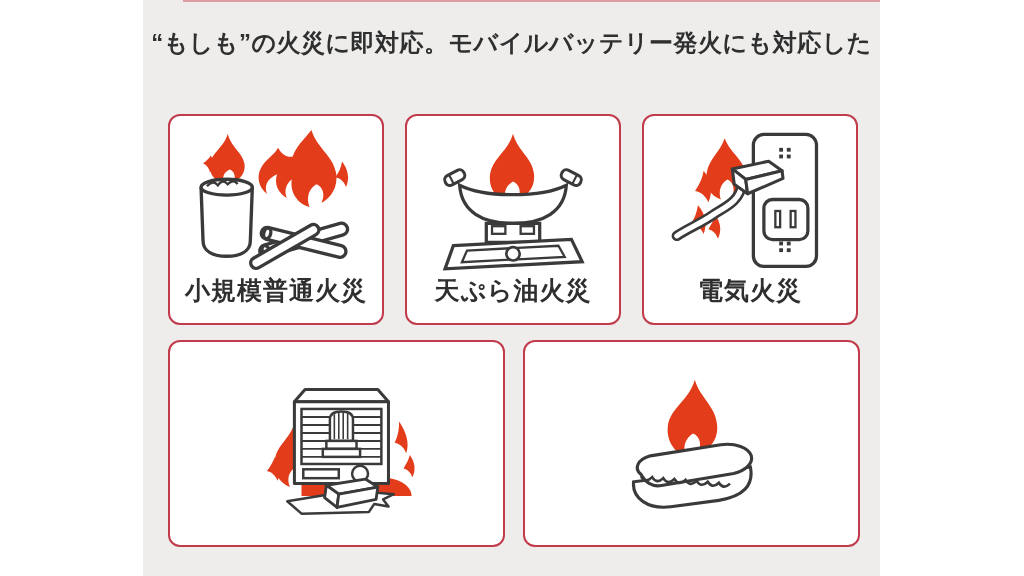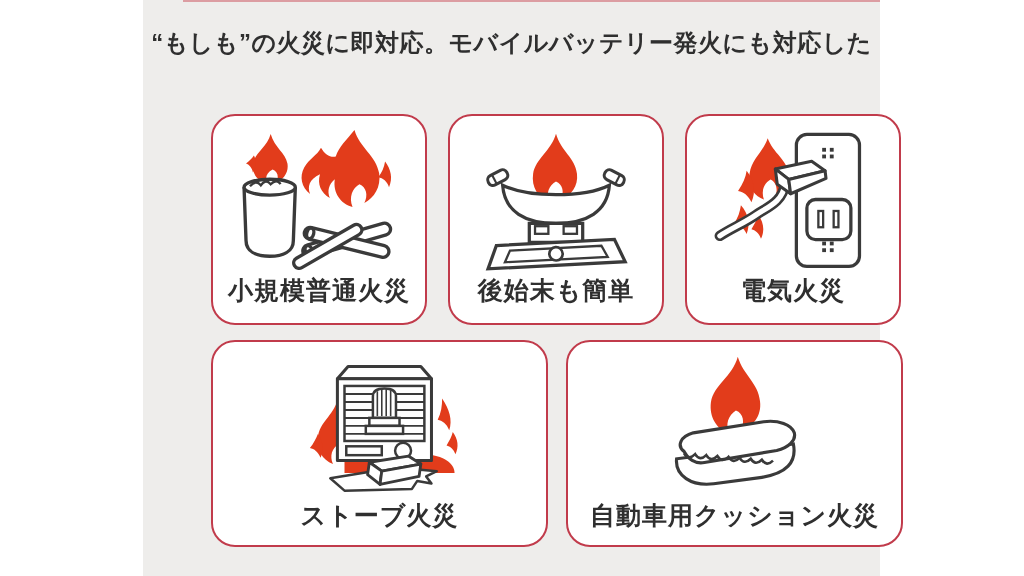--- a/index.html
+++ b/index.html
@@ -6,22 +6,22 @@
   body{
     width:1024px;height:576px;background:#ffffff;overflow:hidden;
     font-family:"Liberation Sans","DejaVu Sans",sans-serif;
   }
   .stage{position:relative;width:836px;height:576px;background:#ffffff;}
   .panel{position:absolute;left:143px;top:0;width:737px;height:576px;background:#eeedeb;}
   .top-line{position:absolute;left:40px;right:0;top:0;height:2px;background:rgba(197,60,73,.45);}
   .header{position:absolute;left:0;right:0;top:24px;text-align:center;
     color:#2f2f2f;font-weight:bold;font-size:24px;line-height:37px;letter-spacing:.5px;}
   .card{
-    position:absolute;background:#ffffff;border:2px solid #c13b4b;border-radius:24px;
-    box-sizing:border-box;display:flex;flex-direction:column;align-items:center;margin-left:43px;
+    position:absolute;background:#ffffff;border:2px solid #c13b4b;border-radius:12px;
+    box-sizing:border-box;display:flex;flex-direction:column;align-items:center;
   }
   .card.r1{top:114px;width:216px;height:211px;}
   .card.r2{top:340px;width:337px;height:207px;}
   .c1{left:25px;} .c2{left:262px;} .c3{left:499px;justify-content:center;}
   .c4{left:25px;} .c5{left:380px;}
   .icon-wrap{flex:1;display:flex;align-items:center;justify-content:center;padding-top:8px;overflow:hidden;}
   .card-label{
     color:#2f2f2f;font-weight:bold;font-size:25px;letter-spacing:1px;white-space:nowrap;
   }
   .r1 .card-label{margin-bottom:16px;}
@@ -94,21 +94,21 @@
           <rect x="68" y="103" width="14" height="8" fill="none" stroke="#3a3a3a" stroke-width="2.4"></rect>
           <rect x="98" y="103" width="14" height="8" fill="none" stroke="#3a3a3a" stroke-width="2.4"></rect>
 
           <g transform="rotate(-3 90 132)">
             <path fill="#ffffff" stroke="#3a3a3a" stroke-width="3.4" d="M28 120 L152 120 L162 144 L18 144 Z"></path>
             <path fill="none" stroke="#3a3a3a" stroke-width="2.4" d="M42 126 L138 126 L144 138 L36 138 Z"></path>
             <circle cx="90" cy="132" r="7" fill="#ffffff" stroke="#3a3a3a" stroke-width="2.8"></circle>
           </g>
         </svg>
       </div>
-      <div class="card-label">後始末も簡単</div>
+      <div class="card-label">天ぷら油火災</div>
     </div>
 
     <div class="card r1 c3">
       <div class="icon-wrap">
         <svg viewBox="0 0 170 160" width="163" height="153">
 
           <rect x="88" y="12" width="66" height="138" rx="11" fill="#ffffff" stroke="#3a3a3a" stroke-width="3.4"></rect>
           <g fill="#3a3a3a">
             <rect x="115" y="26" width="4" height="4"></rect>
               <rect x="123" y="26" width="4" height="4"></rect>
@@ -184,33 +184,31 @@
           <circle cx="126" cy="109" r="9" fill="#ffffff" stroke="#3a3a3a" stroke-width="2.8"></circle>
 
           <polygon points="44,140 118,128 164,132 152,138 158,146 142,143 136,152 60,154" fill="#ffffff" stroke="#3a3a3a" stroke-width="2.8" stroke-linejoin="round"></polygon>
           <g fill="#ffffff" stroke="#3a3a3a" stroke-width="3.2" stroke-linejoin="round">
             <polygon points="88,122 132,115 146,124 102,132"></polygon>
             <polygon points="88,122 102,132 100,147 86,136"></polygon>
             <polygon points="102,132 146,124 144,138 100,147"></polygon>
           </g>
         </svg>
       </div>
-      <div class="card-label">ストーブ火災</div>
     </div>
 
     <div class="card r2 c5">
       <div class="icon-wrap">
         <svg viewBox="0 0 170 150" width="158" height="139">
 
           <path fill="#e23c1b" d="M88 2 C94 22 110 30 112 50 C114 66 104 78 91 82 C96 73 94 63 86 60 C78 65 74 75 79 85 C65 80 57 67 59 51 C62 32 82 24 88 2 Z"></path>
 
           <path fill="#ffffff" stroke="#3a3a3a" stroke-width="3.4" d="M22 112 C20 130 38 142 62 139 L114 132 C140 128 152 116 148 96 Z"></path>
 
           <path fill="#ffffff" stroke="#3a3a3a" stroke-width="3.4" stroke-linejoin="round" d="M30 104 C22 98 26 88 40 84 L116 72 C132 70 146 75 149 84 C151 92 143 100 130 103 L52 116 C42 118 34 112 30 104 Z"></path>
 
           <path fill="none" stroke="#3a3a3a" stroke-width="2.8" d="M30 106 q5 8 12 1 q5 8 12 1 q5 8 12 1 q5 8 12 1 q5 8 12 1 q5 8 12 1 q5 8 12 1 q5 8 12 1"></path>
         </svg>
       </div>
-      <div class="card-label">自動車用クッション火災</div>
     </div>
 
   </div>
 </div>
 
 </body></html>

